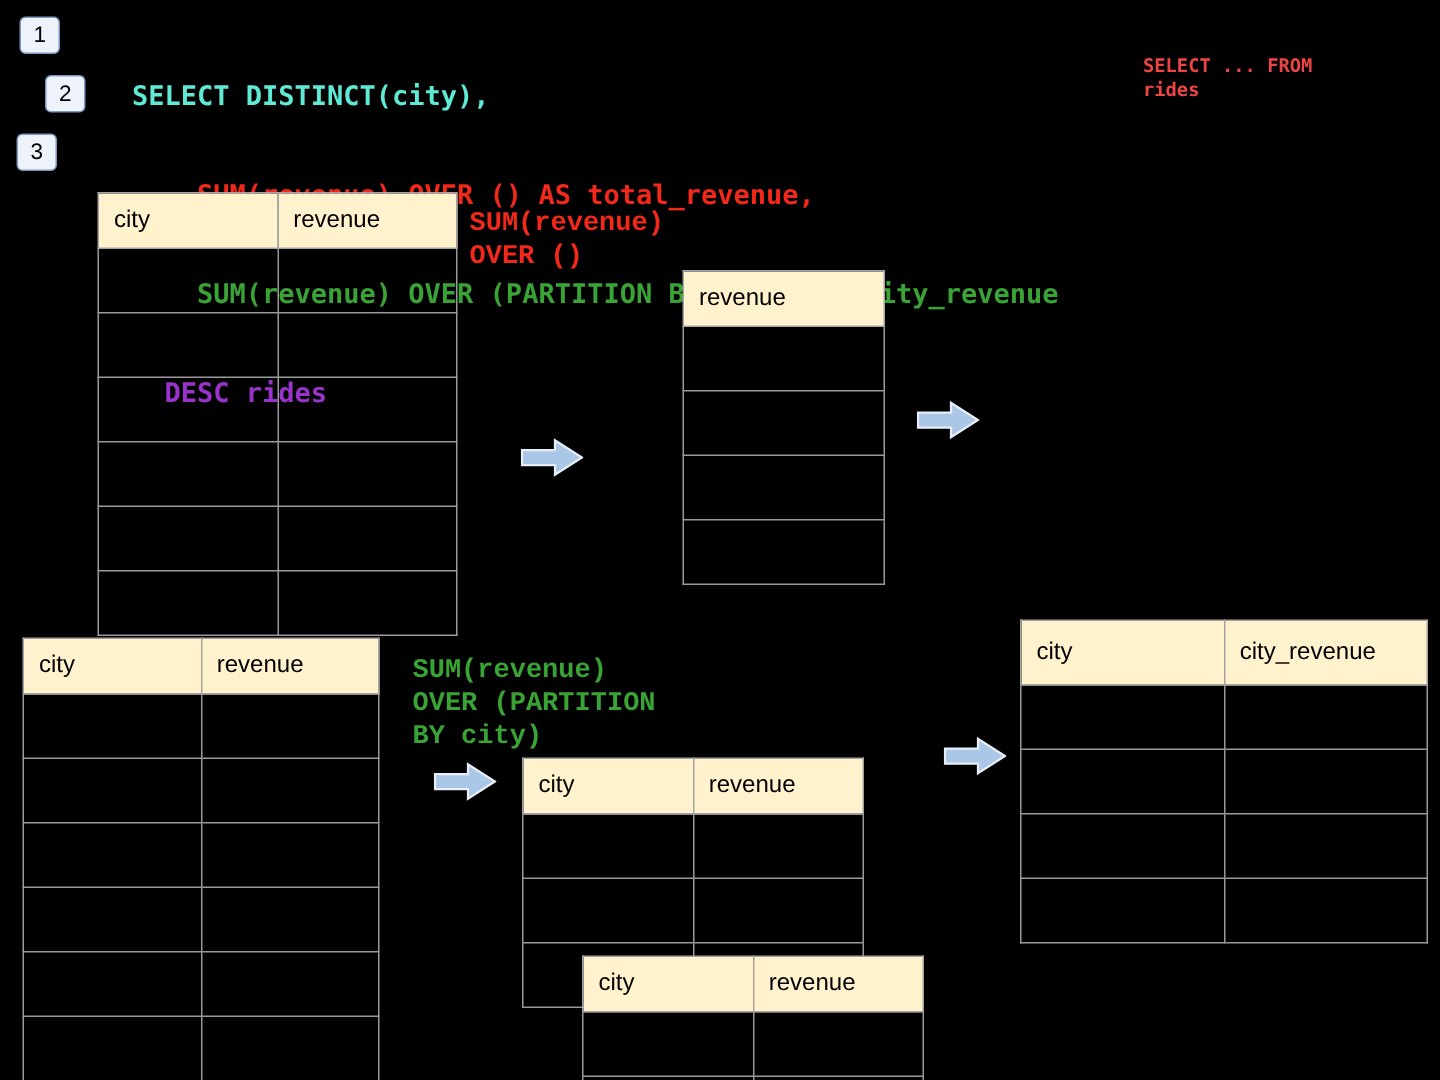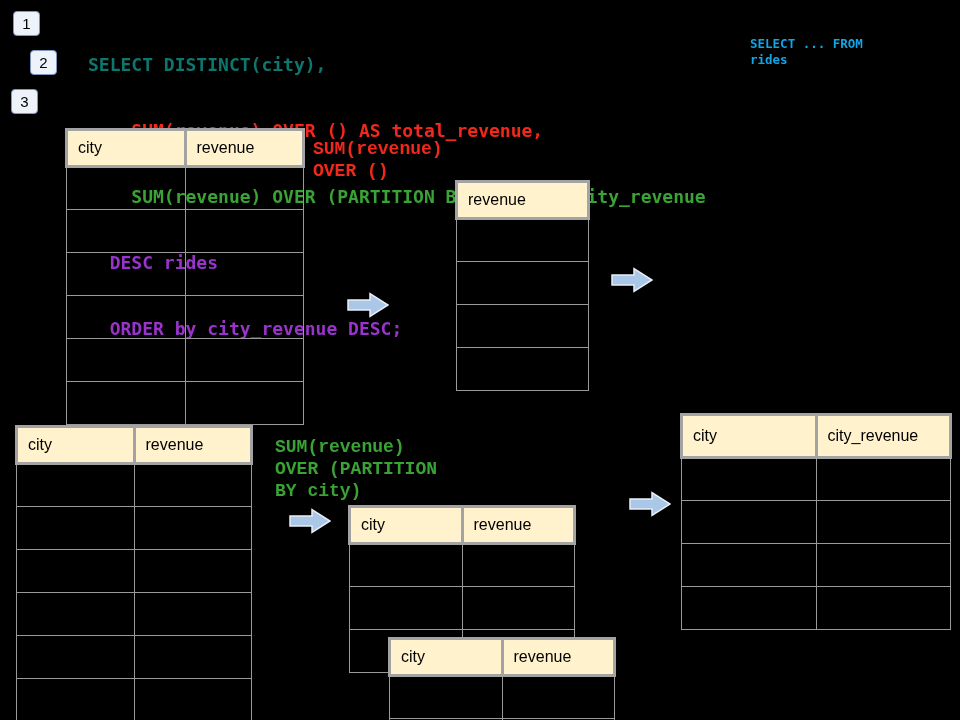--- a/index.html
+++ b/index.html
@@ -30,21 +30,21 @@
   .anno {
     position:absolute; font-family:Liberation Mono, monospace; font-weight:bold;
     font-size:18px; line-height:22px; white-space:pre;
   }
   .anno-total { left:313px; top:138px; }
   .anno-partition { left:275px; top:436px; }
 
   .tbl { position:absolute; border-collapse:collapse; table-layout:fixed; }
   .tbl th {
     background:#fff2cc; color:#000; font-weight:normal; font-size:16px;
-    text-align:left; padding:0 0 0 10px; height:37px; border:3px solid #a3a3a3;
+    text-align:left; padding:0 0 0 10px; height:37px; border:1px solid #a3a3a3;
   }
   .tbl td { height:43px; border:1px solid #9a9a9a; background:transparent; }
   .t-source-top    { left:65px;  top:128px; width:240px; }
   .t-total-result  { left:455px; top:180px; width:135px; }
   .t-source-bottom { left:15px;  top:425px; width:238px; }
   .t-partition-1   { left:348px; top:505px; width:228px; z-index:1; }
   .t-partition-2   { left:388px; top:637px; width:228px; z-index:2; }
   .t-partition-2 td { background:#000; }
   .t-city-result   { left:680px; top:413px; width:272px; }
   .t-city-result th { height:43px; }
@@ -59,28 +59,27 @@
 </head>
 <body>
 
 <div class="canvas">
 
   <div class="badge badge-1">1</div>
   <div class="badge badge-2">2</div>
   <div class="badge badge-3">3</div>
 
   <div class="code-block">
-    <div style="color: #0f766e;">SELECT DISTINCT(city),</div>
+    <div style="color: #5eead4;">SELECT DISTINCT(city),</div>
     <div style="color: rgb(241, 40, 26);">    SUM(revenue) OVER () AS total_revenue,</div>
     <div style="color: rgb(58, 163, 53);">    SUM(revenue) OVER (PARTITION BY city) as city_revenue</div>
     <div style="color: rgb(153, 51, 204);">  DESC rides</div>
-    <div style="color: rgb(153, 51, 204);">  ORDER by city_revenue DESC;</div>
   </div>
 
-  <div class="corner-code" style="color: #0ea5e9;">SELECT ... FROM
+  <div class="corner-code" style="color: #ef4444; margin-left: 12px;">SELECT ... FROM
 rides</div>
 
   <div class="anno anno-total" style="color: rgb(241, 40, 26);">SUM(revenue)
 OVER ()</div>
 
   <div class="anno anno-partition" style="color: rgb(58, 163, 53);">SUM(revenue)
 OVER (PARTITION
 BY city)</div>
 
   <table class="tbl t-source-top">

